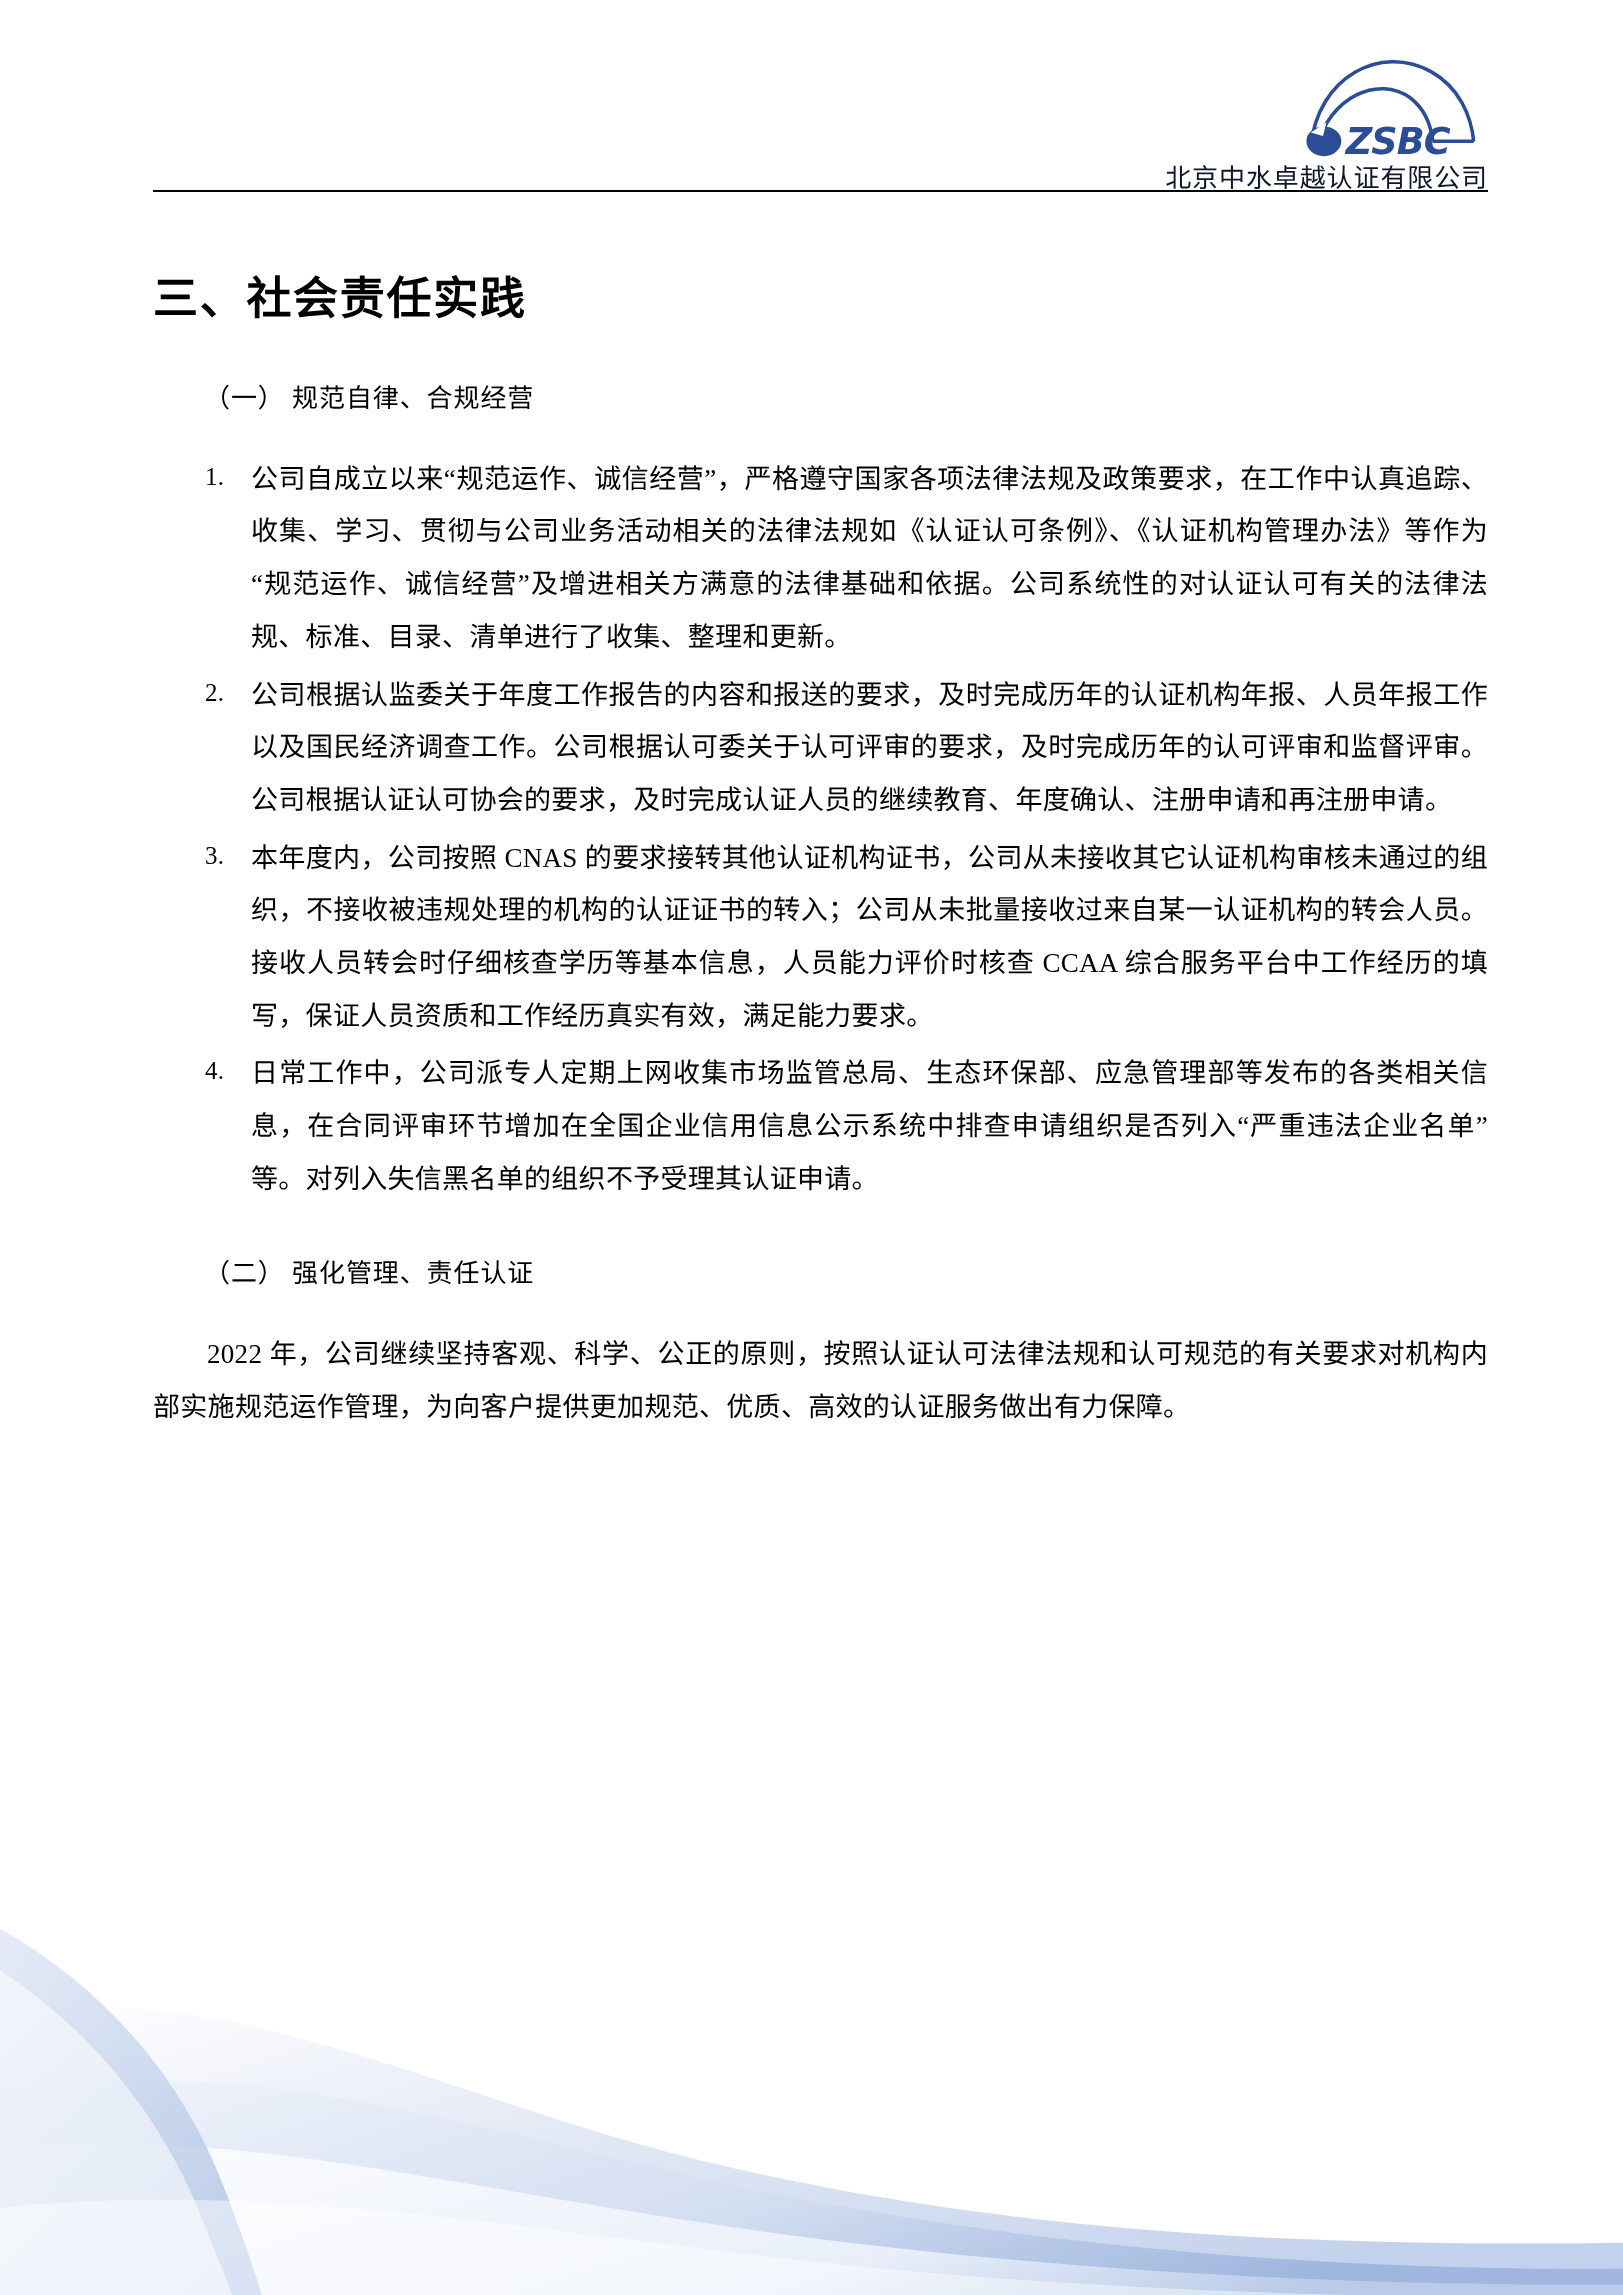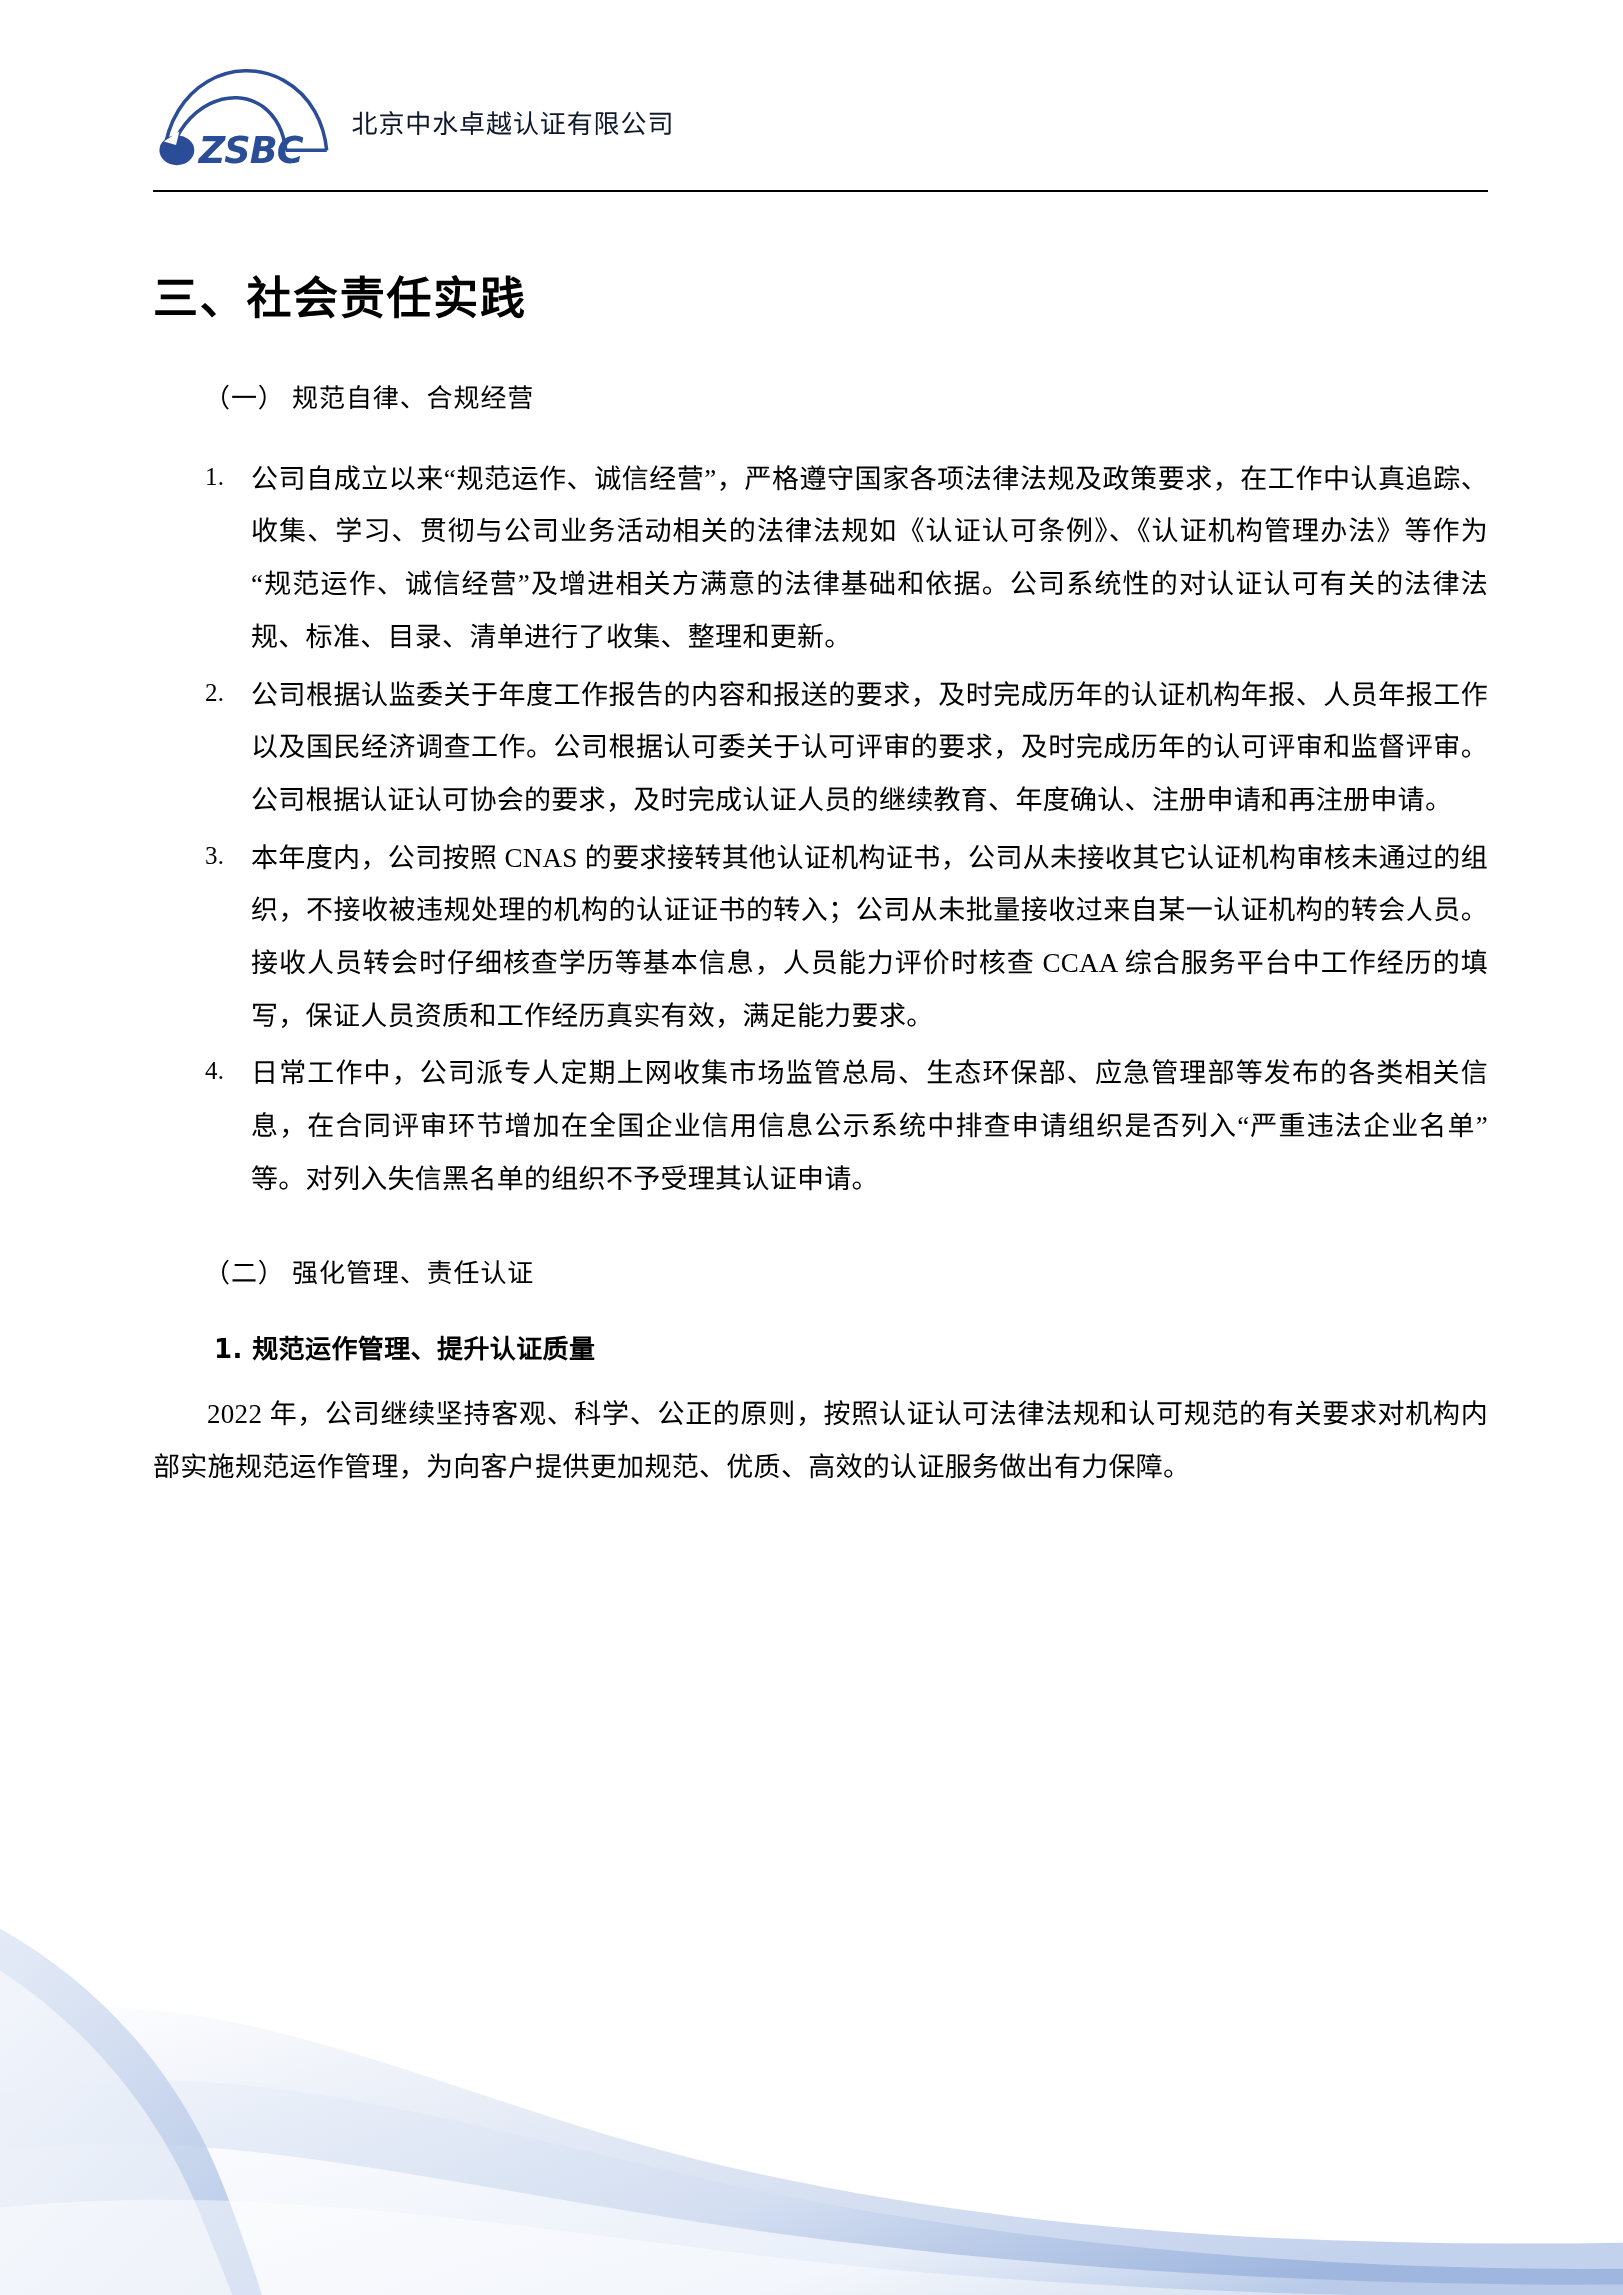--- a/index.html
+++ b/index.html
@@ -40,20 +40,21 @@
     left: 153px;
     top: 35px;
     width: 1335px;
     height: 155px;
     z-index: 2;
   }
   .header-inner {
     display: flex;
     align-items: flex-end;
     height: 131px;
+    flex-direction: column;
   }
   .logo-wrap {
     width: 188px;
     height: 122px;
     position: relative;
     flex: 0 0 auto;
   }
   .logo-svg { display: block; }
   .company-name {
     font-family: "DejaVu Sans", "Liberation Sans", sans-serif;
@@ -194,21 +195,20 @@
         <span>本年度内，公司按照 CNAS 的要求接转其他认证机构证书，公司从未接收其它认证机构审核未通过的组织，不接收被违规处理的机构的认证证书的转入；公司从未批量接收过来自某一认证机构的转会人员。接收人员转会时仔细核查学历等基本信息，人员能力评价时核查 CCAA 综合服务平台中工作经历的填写，保证人员资质和工作经历真实有效，满足能力要求。</span>
       </li>
       <li>
         <span class="marker">4.</span>
         <span>日常工作中，公司派专人定期上网收集市场监管总局、生态环保部、应急管理部等发布的各类相关信息，在合同评审环节增加在全国企业信用信息公示系统中排查申请组织是否列入“严重违法企业名单”等。对列入失信黑名单的组织不予受理其认证申请。</span>
       </li>
     </ol>
 
     <h2 class="sub-title second">（二） 强化管理、责任认证</h2>
 
-    <div class="sub-heading-num">1.  规范运作管理、提升认证质量</div>
 
     <p class="body-para">2022 年，公司继续坚持客观、科学、公正的原则，按照认证认可法律法规和认可规范的有关要求对机构内部实施规范运作管理，为向客户提供更加规范、优质、高效的认证服务做出有力保障。</p>
 
 
   </div>
 
   <svg class="bottom-art" viewBox="0 0 1861 620" preserveAspectRatio="none">
     <defs>
       <linearGradient id="g1" x1="0" y1="0" x2="1" y2="0.6">
         <stop offset="0%" stop-color="#ffffff"></stop>

